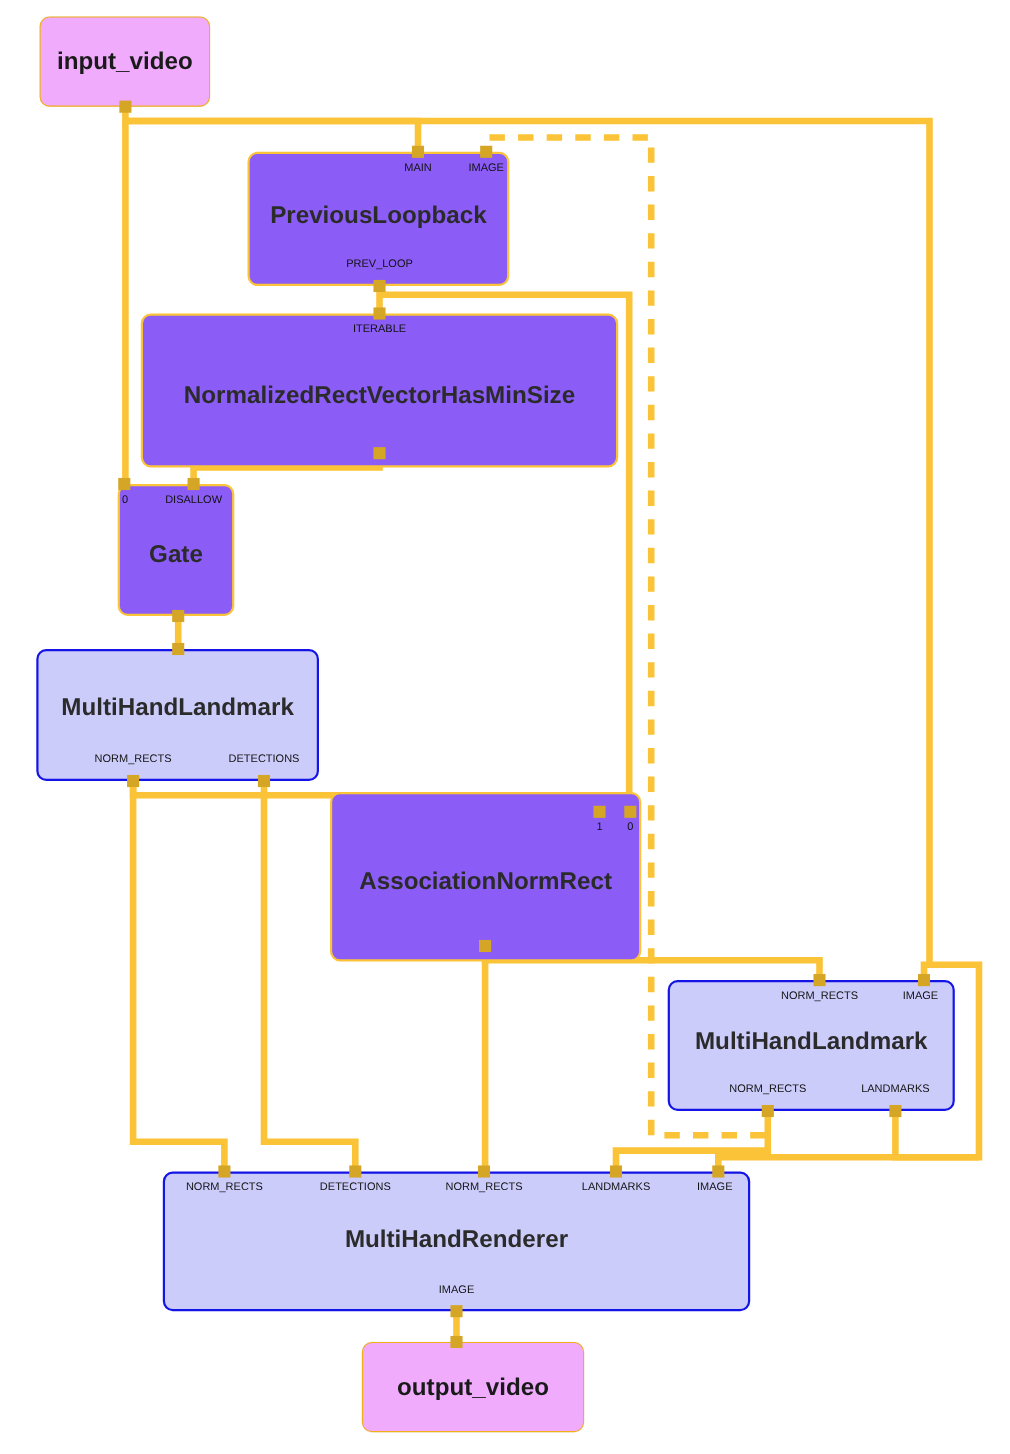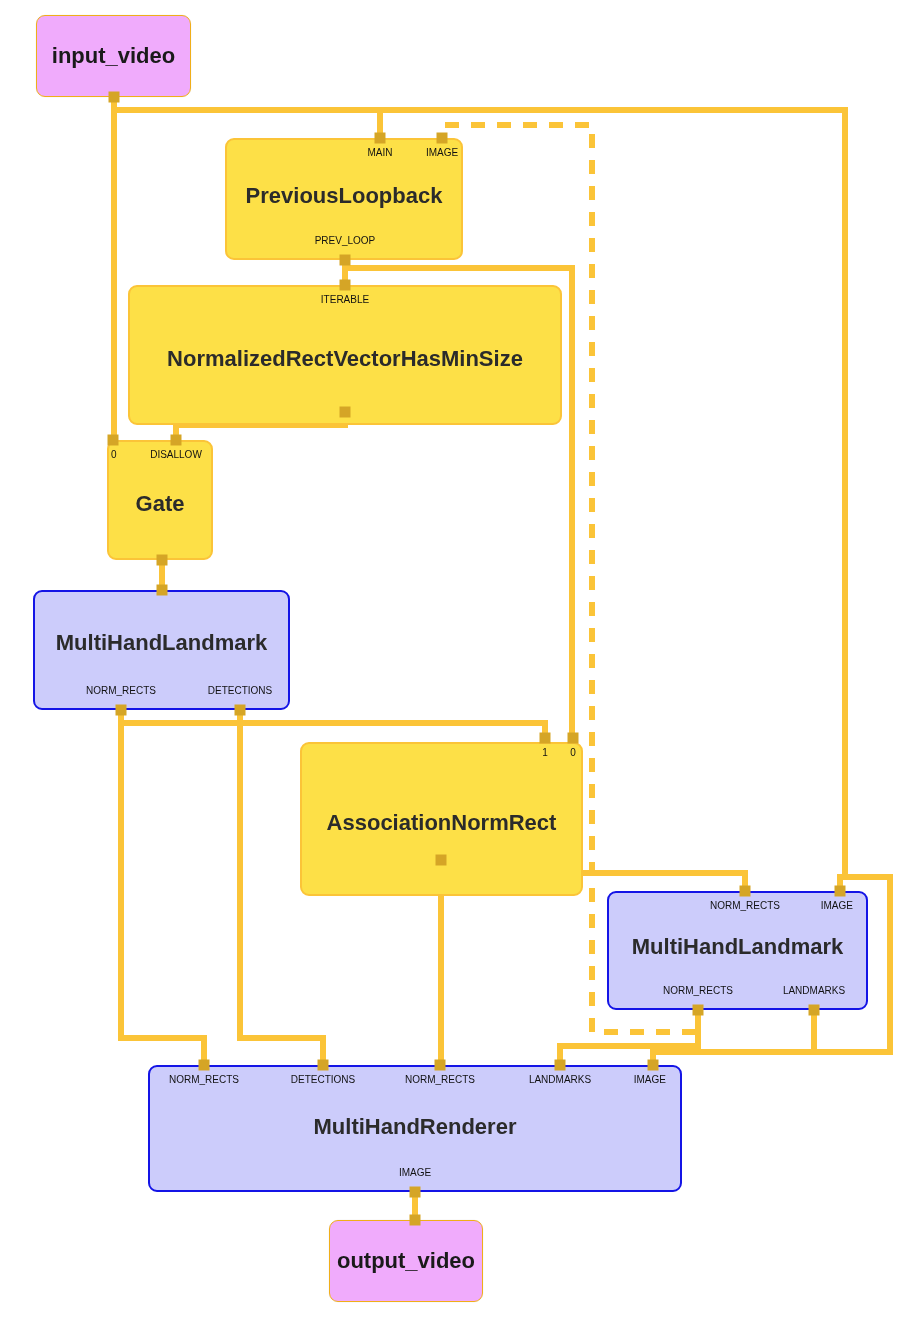--- a/index.html
+++ b/index.html
@@ -34,21 +34,21 @@
   .node.io {
     background: #f0abfc;
     border: 1px solid #f0ae19;
     box-shadow: 0 0 0 0.5px rgba(0,0,0,0.04);
   }
   .node.calc {
     background: #ccccfb;
     border: 2px solid #1414e6;
   }
   .node.sub {
-    background: #fde047;
+    background: #8b5cf6;
     border: 2px solid #fbc438;
   }
   .node-title {
     font-weight: bold;
     color: #2b2b2b;
     text-align: center;
     line-height: 1.1;
     white-space: nowrap;
   }
   .node.io .node-title {
@@ -113,30 +113,30 @@
       </div>
       <div class="node sub" style="left: 128px; top: 285px; width: 434px; height: 140px;">
         <div class="node-title" style="margin-top: 8px;">NormalizedRectVectorHasMinSize</div>
       </div>
       <div class="node sub" style="left: 107px; top: 440px; width: 106px; height: 120px;">
         <div class="node-title" style="margin-top: 8px;">Gate</div>
       </div>
       <div class="node calc" style="left: 33px; top: 590px; width: 257px; height: 120px;">
         <div class="node-title" style="margin-bottom: 14px;">MultiHandLandmark</div>
       </div>
-      <div class="node sub" style="left: 300px; top: 742px; width: 283px; height: 154px;">
+      <div class="node sub" style="left: 300px; top: 720px; width: 283px; height: 154px;">
         <div class="node-title" style="margin-top: 8px;">AssociationNormRect</div>
       </div>
       <div class="node calc" style="left: 607px; top: 891px; width: 261px; height: 119px;">
         <div class="node-title" style="margin-bottom: 14px; margin-top: 8px;">MultiHandLandmark</div>
       </div>
       <div class="node calc" style="left: 148px; top: 1065px; width: 534px; height: 127px;">
         <div class="node-title" style="margin-bottom: 10px; margin-top: 8px;">MultiHandRenderer</div>
       </div>
-      <div class="node io" style="left: 329px; top: 1220px; width: 154px; height: 82px;">
+      <div class="node io" style="left: 329px; top: 1220px; width: 202px; height: 82px;">
         <div class="node-title">output_video</div>
       </div>
     </div>
   <div id="port-layer">
       <div class="port-sq" style="left: 114px; top: 97px; background: rgb(213, 165, 38);"></div>
       <div class="port-sq" style="left: 380px; top: 138px; background: rgb(213, 165, 38);"></div>
       <div class="port-label top" style="left: 380px; top: 148px;">MAIN</div>
       <div class="port-sq" style="left: 442px; top: 138px; background: rgb(213, 165, 38);"></div>
       <div class="port-label top" style="left: 442px; top: 148px;">IMAGE</div>
       <div class="port-sq" style="left: 345px; top: 260px; background: rgb(213, 165, 38);"></div>

